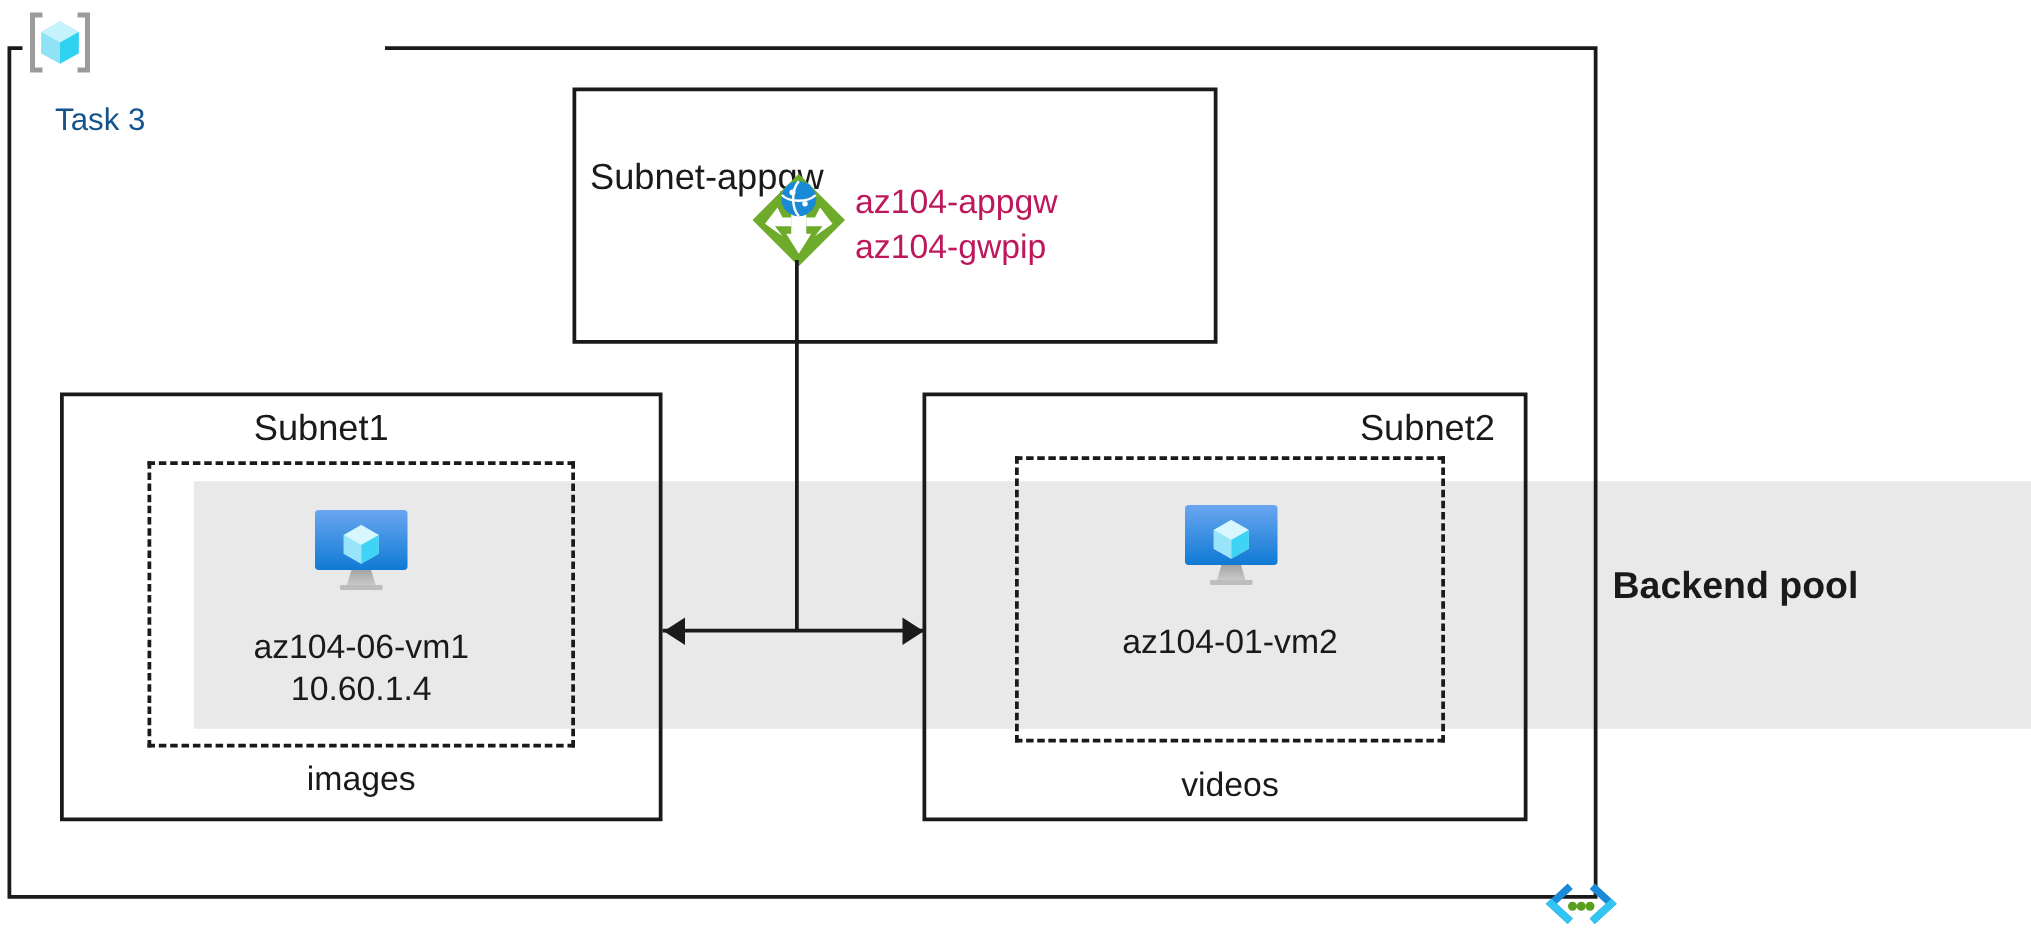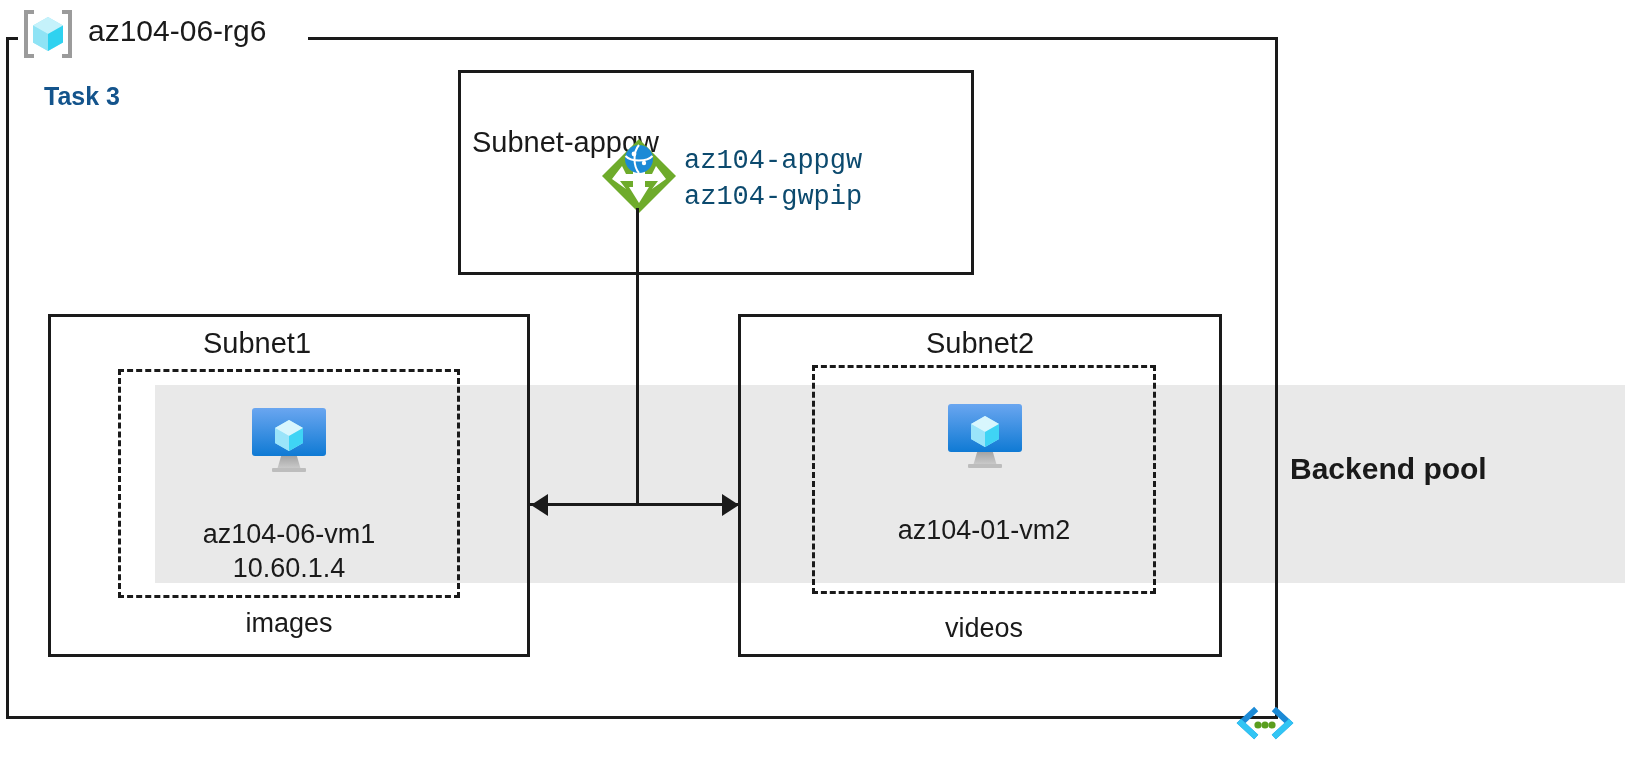--- a/index.html
+++ b/index.html
@@ -72,21 +72,21 @@
     font-size: 30px;
     color: #1a1a1a;
     white-space: nowrap;
   }
 
   .task-label {
     position: absolute;
     left: 44px;
     top: 82px;
     font-size: 25px;
-    font-weight: bold;
+    font-weight: normal;
     color: #14548c;
     white-space: nowrap;
   }
 
   
   .subnet-box {
     position: absolute;
     border: 3px solid #1a1a1a;
     box-sizing: border-box;
     background: transparent;
@@ -99,21 +99,21 @@
     color: #1a1a1a;
     white-space: nowrap;
   }
 
   #subnet-appgw-box { left: 458px; top: 70px; width: 516px; height: 205px; }
   #subnet1-box      { left: 48px;  top: 314px; width: 482px; height: 343px; }
   #subnet2-box      { left: 738px; top: 314px; width: 484px; height: 343px; }
 
   .subnet-title-appgw { left: 472px; top: 84px; text-align: left; width: auto; margin-top: 42px; }
   .subnet-title-1     { left: 48px;  top: 327px; width: 418px; }
-  .subnet-title-2     { left: 740px; top: 327px; width: 480px; }
+  .subnet-title-2     { left: 716px; top: 327px; width: 480px; text-align: right; }
 
   
   .dashed-box {
     position: absolute;
     border: 3px dashed #1a1a1a;
     box-sizing: border-box;
     background: transparent;
   }
   #vm1-dashed { left: 118px; top: 369px; width: 342px; height: 229px; }
   #vm2-dashed { left: 812px; top: 365px; width: 344px; height: 229px; }
@@ -126,21 +126,20 @@
   #vm1-icon { left: 244px; top: 404px; }
   #vm2-icon { left: 940px; top: 400px; }
 
   .vm-text {
     position: absolute;
     text-align: center;
     font-size: 27px;
     line-height: 34px;
     color: #1a1a1a;
     white-space: nowrap;
-    margin-top: 17px;
   }
   #vm1-text { left: 118px; top: 500px; width: 342px; }
   #vm2-text { left: 812px; top: 496px; width: 344px; }
 
   .subnet-footer {
     position: absolute;
     text-align: center;
     font-size: 27px;
     color: #1a1a1a;
     white-space: nowrap;
@@ -155,23 +154,22 @@
     top: 137px;
     width: 78px;
     height: 78px;
   }
   .appgw-text {
     position: absolute;
     left: 684px;
     top: 143px;
     font-size: 27px;
     line-height: 36px;
-    color: #0c4a6e;
-    white-space: nowrap;
-    font-family: Liberation Mono, monospace;
+    color: #be185d;
+    white-space: nowrap;
   }
 
   
   .conn-vertical {
     position: absolute;
     left: 636px;
     top: 208px;
     width: 3px;
     height: 297px;
     background: #1a1a1a;
@@ -217,21 +215,20 @@
   <div class="rg-icon">
     <svg viewBox="0 0 56 52" width="56" height="52">
       <path d="M14 4 L6 4 L6 48 L14 48" fill="none" stroke="#9b9b9b" stroke-width="4"></path>
       <path d="M42 4 L50 4 L50 48 L42 48" fill="none" stroke="#9b9b9b" stroke-width="4"></path>
       <polygon points="28,9 43,17.5 43,34.5 28,43 13,34.5 13,17.5" fill="#9fe8f7"></polygon>
       <polygon points="28,9 43,17.5 28,26 13,17.5" fill="#c5f2fb"></polygon>
       <polygon points="28,26 43,17.5 43,34.5 28,43" fill="#2fd2f0"></polygon>
       <polygon points="28,26 13,17.5 13,34.5 28,43" fill="#8fe3f5"></polygon>
     </svg>
   </div>
-  <div class="rg-title">az104-06-rg6</div>
 
   <div class="task-label">Task 3</div>
 
   <div class="subnet-box" id="subnet-appgw-box"></div>
   <div class="subnet-title subnet-title-appgw">Subnet-appgw</div>
 
   <div class="appgw-icon">
     <svg viewBox="0 0 78 78" width="78" height="78">
       <polygon points="39,2 76,39 39,76 2,39" fill="#6eab2b"></polygon>
 

